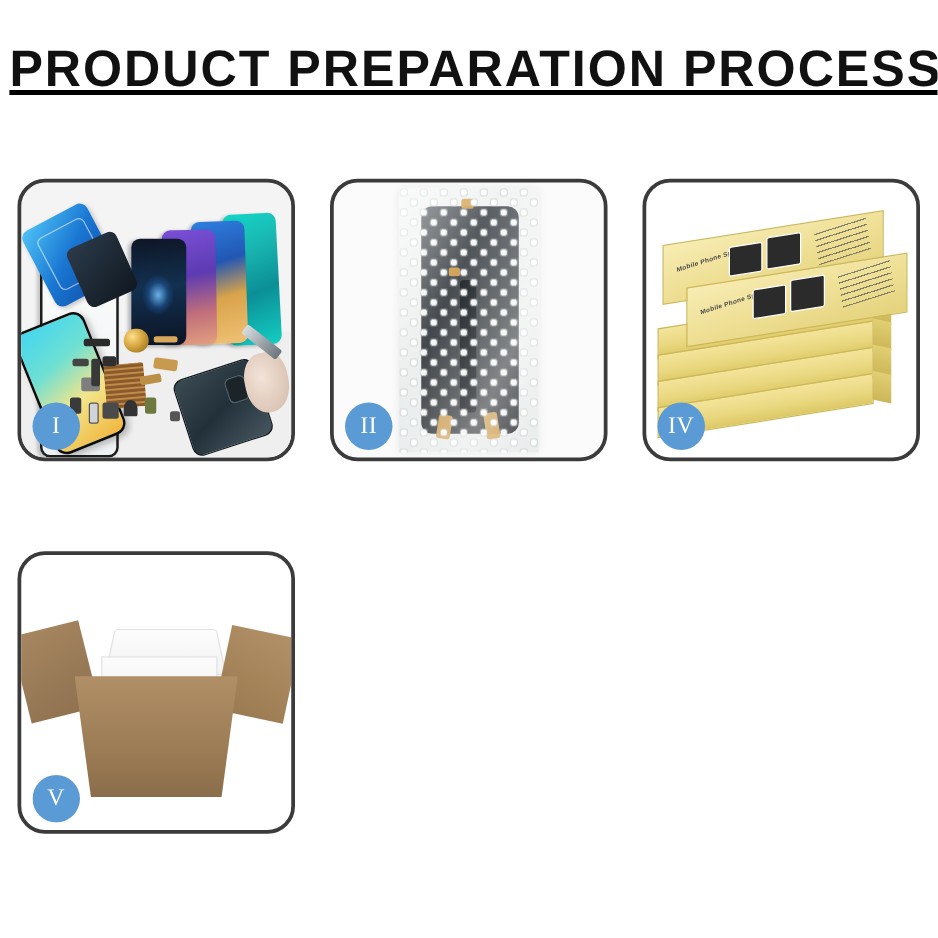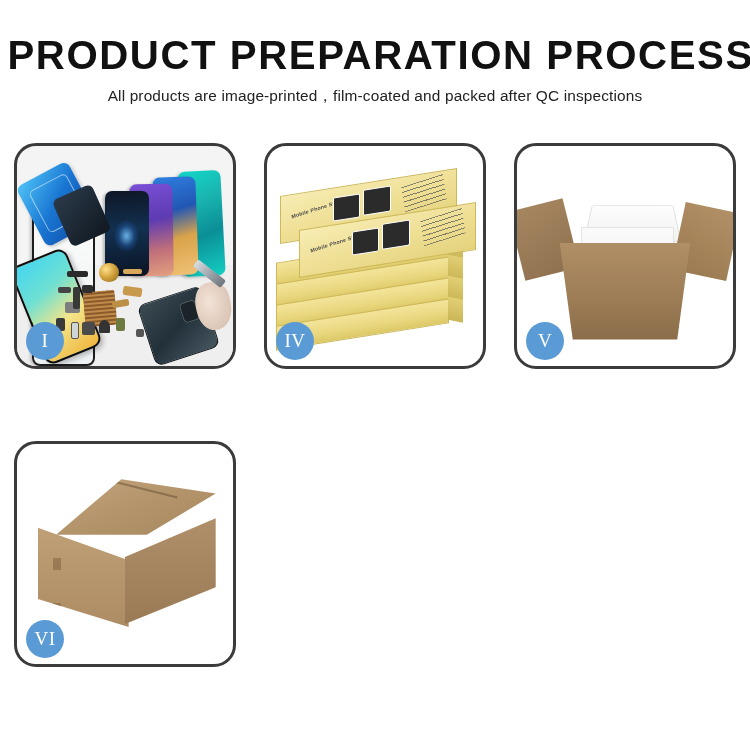--- a/index.html
+++ b/index.html
@@ -22,20 +22,21 @@
     background: #ffffff;
   }
 
   
   .header {
     position: absolute;
     left: 0;
     top: 34px;
     width: 750px;
     text-align: center;
+    text-decoration: underline;
   }
   .title {
     font-family: "Liberation Sans", sans-serif;
     font-size: 41px;
     font-weight: 700;
     letter-spacing: 1.6px;
     color: #111111;
     line-height: 1.05;
     white-space: nowrap;
     transform: scaleX(0.98);
@@ -375,21 +376,20 @@
   .tt1{left:17%;top:36%;width:9%;height:11%;}
   .tt2{left:17%;top:78%;width:9%;height:10%;}
 </style>
 </head>
 <body>
 
 <div class="page">
 
   <div class="header">
     <div class="title">PRODUCT PREPARATION PROCESS</div>
-    <div class="subtitle">All products are image-printed，film-coated and packed after QC inspections</div>
   </div>
 
   <div class="grid">
 
     <div class="panel p1">
       <div class="photo">
         <div class="shelf"></div>
         <div class="phone-fan">
           <div class="fanph fan5"></div>
           <div class="fanph fan4"></div>
@@ -416,20 +416,35 @@
         <div class="tinypart tp11"></div>
         <div class="tinypart tp12"></div>
         <div class="tinypart tp13"></div>
         <div class="tinypart tp14"></div>
         <div class="hand"></div>
         <div class="tool"></div>
       </div>
       <div class="badge">I</div>
     </div>
 
+    <div class="panel p2">
+      <div class="photo">
+        <div class="bubblebag">
+          <div class="screen-inside"></div>
+          <div class="flexcable"></div>
+          <div class="tape tape-a"></div>
+          <div class="tape tape-b"></div>
+          <div class="tape tape-c"></div>
+          <div class="tape tape-d"></div>
+          <div class="bubbles"></div>
+          <div class="bubble-sheen"></div>
+        </div>
+      </div>
+      <div class="badge">II</div>
+    </div>
 
 
     <div class="panel p4">
       <div class="photo">
         <div class="stack">
           <div class="sbox sb4">
               <span class="edge"></span>
             </div>
           <div class="sbox sb1">
               <span class="edge"></span>
@@ -466,30 +481,15 @@
           <div class="foambox">
             <div class="bars"></div>
             <div class="bars2"></div>
           </div>
           <div class="carton-front"></div>
         </div>
       </div>
       <div class="badge">V</div>
     </div>
 
-    <div class="panel p6">
-      <div class="photo">
-        <div class="ctn">
-          <div class="ctn-top">
-            <span class="seam"></span>
-          </div>
-          <div class="ctn-left">
-            <span class="tapetab tt1"></span>
-            <span class="tapetab tt2"></span>
-          </div>
-          <div class="ctn-right"></div>
-        </div>
-      </div>
-      <div class="badge">VI</div>
-    </div>
 
   </div>
 </div>
 
 </body></html>

